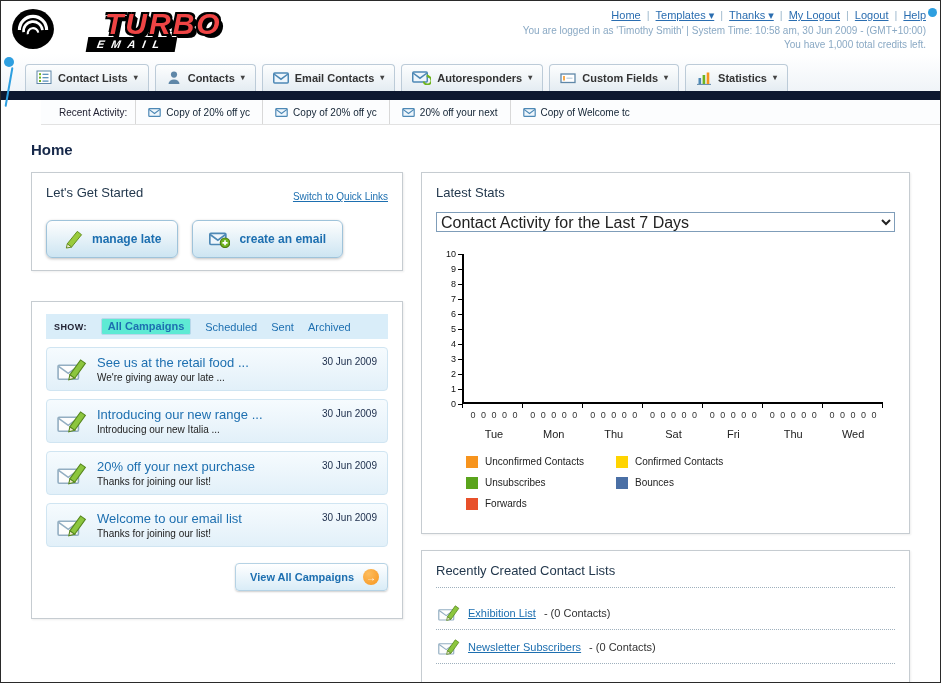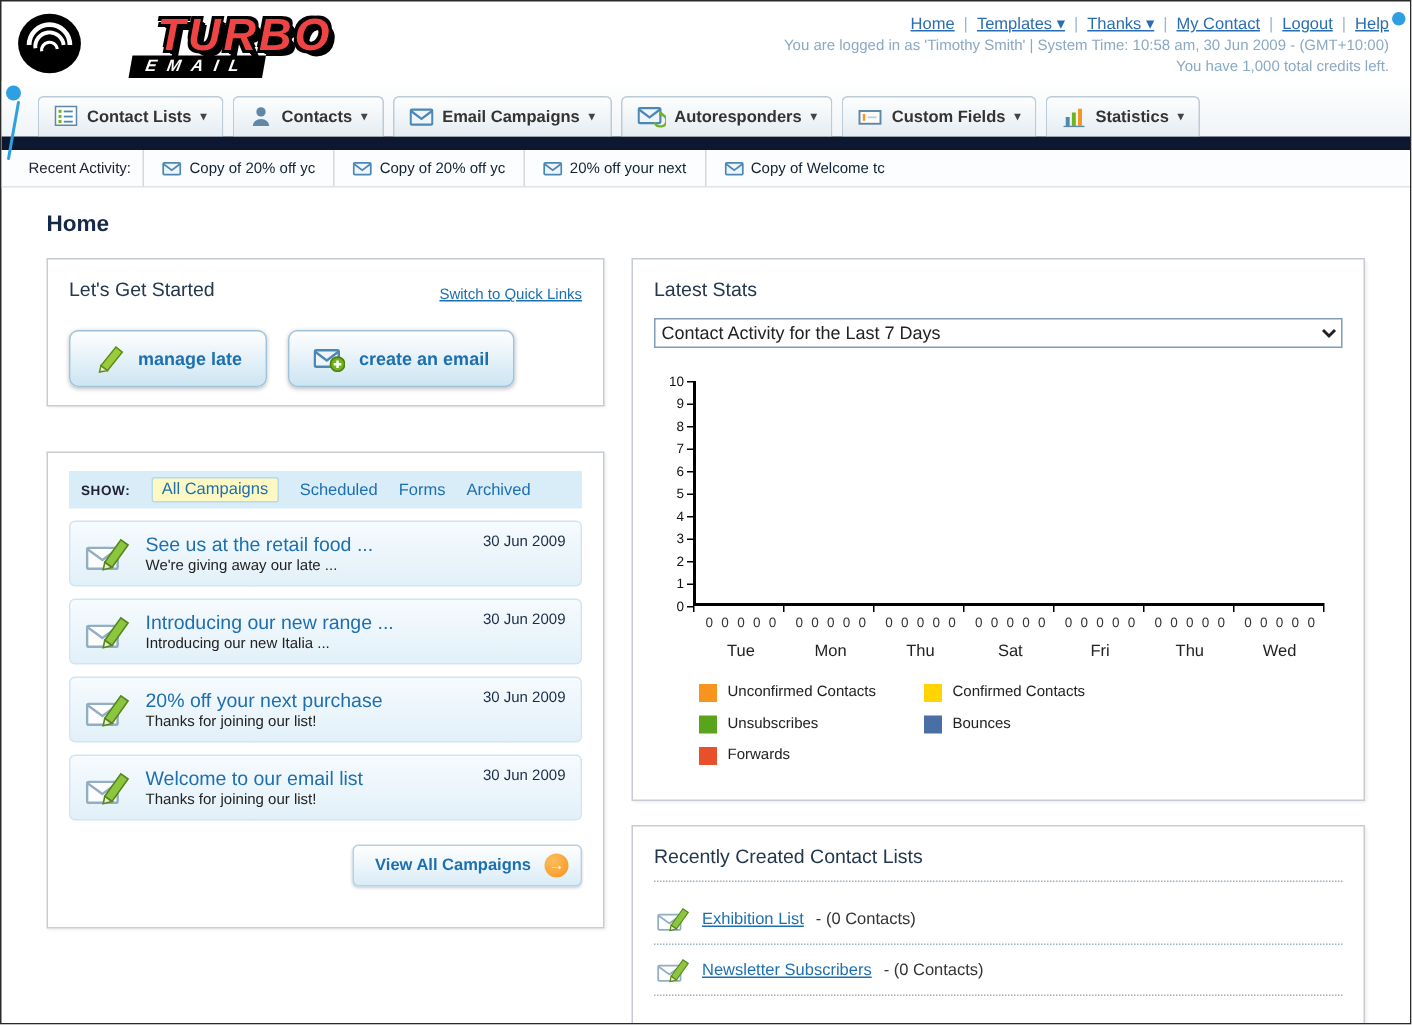--- a/index.html
+++ b/index.html
@@ -29,21 +29,21 @@
   
   .navbar { display:flex; gap:6px; padding:10px 0 0 24px; background:linear-gradient(#ffffff,#f0f4f8); }
   .navtab { display:inline-flex; align-items:center; gap:6px; padding:5px 10px 6px;
       background:linear-gradient(#fdfefe,#e4ecf2); border:1px solid #bccbd8; border-bottom:none;
       border-radius:4px 4px 0 0; font-size:11px; font-weight:bold; color:#333; cursor:pointer; }
   .caret { font-size:8px; color:#444; }
   .darkbar { height:9px; background:#0d1830; }
 
   
   .activity-bar { display:flex; align-items:center; height:25px; padding-left:18px;
-      font-size:10px; color:#223; background:#fcfdfe; border-bottom:1px solid #e2e2e2; }
+      font-size:10px; color:#223; background:#fcfdfe; border-bottom:1px solid #e2e2e2;margin-left:40px; }
   .activity-label { margin-right:8px; }
   .activity-item { display:flex; align-items:center; gap:5px; padding:0 12px; border-left:1px solid #d8d8d8;
       color:#123; cursor:pointer; height:100%; }
   .activity-item:first-of-type { border-left:none; }
 
   
   .content { padding:10px 30px 0; }
   h1.page-title { font-size:15px; color:#17294a; margin:6px 0 14px; }
   .cols { display:flex; gap:18px; align-items:flex-start; }
   .col-left { width:372px; flex:none; }
@@ -59,39 +59,39 @@
   .glossy-btn { display:inline-flex; align-items:center; gap:9px; padding:8px 16px;
       background:linear-gradient(#fefefe,#cde5f2); border:1px solid #9fc3da; border-radius:6px;
       color:#1d6fb0; font-weight:bold; font-size:12px; font-family:inherit; cursor:pointer;
       box-shadow:0 1px 3px rgba(0,0,0,.25); }
 
   
   .campaigns { margin-top:30px; min-height:318px; }
   .show-bar { background:#d9edf9; padding:4px 8px; display:flex; align-items:center; gap:14px; font-size:11px; }
   .show-label { font-weight:bold; font-size:9px; color:#223; letter-spacing:.4px; }
   .show-tab { color:#1d6fb0; cursor:pointer; text-decoration:none; }
-  .show-tab.active { background:#fef9c3; border:1px solid #b9d8ea; padding:1px 6px 2px; border-radius:2px; }
+  .show-tab.active { background:#5eead4; border:1px solid #b9d8ea; padding:1px 6px 2px; border-radius:2px;font-weight:bold; }
   .camp-item { display:flex; align-items:center; gap:10px; position:relative;
       background:linear-gradient(#f6fbfe,#e2f0f9); border:1px solid #d0e5f2; border-radius:4px;
       padding:7px 10px; margin-top:8px; cursor:pointer; }
   .camp-icon { width:30px; height:24px; flex:none; }
   .camp-title { display:block; color:#1d6fb0; font-size:13px; margin-bottom:2px; cursor:pointer; }
   .camp-sub { font-size:10px; color:#222; }
   .camp-date { position:absolute; top:8px; right:10px; font-size:10px; color:#1a2b49; }
   .panel-foot { text-align:right; margin-top:16px; }
   .pill-btn { display:inline-flex; align-items:center; gap:9px; padding:5px 8px 5px 14px;
       border:1px solid #b5d2e4; border-radius:4px; background:linear-gradient(#ffffff,#d9ecf7);
       color:#1d6fb0; font-weight:bold; font-size:11px; font-family:inherit; cursor:pointer;
       box-shadow:0 1px 2px rgba(0,0,0,.2); }
   .orange-circle { width:16px; height:16px; border-radius:50%;
       background:radial-gradient(circle at 35% 30%, #fdbd5e, #f7941d); color:#fff; font-size:10px;
       display:flex; align-items:center; justify-content:center; font-weight:bold; }
 
   
-  .stats select { width:100%; margin-top:4px; height:20px; font-size:12px; font-family:inherit;
+  .stats select { width:100%; margin-top:4px; height:20px; font-size:16px; font-family:inherit;
       border:1px solid #7f9db9; background:#fff; color:#222; }
   .chart-wrap { margin-top:22px; }
   .chart-grid { display:flex; }
   .yaxis { position:relative; width:26px; height:150px; flex:none; }
   .yrow { position:absolute; right:0; display:flex; align-items:center; gap:2px; transform:translateY(-50%);
       font-size:9px; color:#111; }
   .ydash { width:4px; height:1px; background:#000; display:inline-block; }
   .plot { flex:1; height:150px; border-left:2px solid #000; border-bottom:2px solid #000; margin-right:12px; background:#fff; }
   .xtickrow { display:flex; justify-content:space-between; height:4px; margin:0 12px 0 26px; }
   .xtick { width:1px; height:4px; background:#000; }
@@ -182,21 +182,21 @@
       <svg width="44" height="44" viewBox="0 0 42 42">
           <use href="#ic-swirl"></use>
         </svg>
       <div class="logo-text">
         <div class="logo-turbo">TURBO</div>
         <div class="logo-email">EMAIL</div>
       </div>
     </div>
     <div class="top-right">
       <div class="top-links">
-        <span class="toplink">Home</span><span class="toplink">Templates ▾</span><span class="toplink">Thanks ▾</span><span class="toplink">My Contact</span><span class="toplink">Logout</span><span class="toplink">Help</span>
+        <span class="toplink">Home</span><span class="toplink">Templates ▾</span><span class="toplink">Thanks ▾</span><span class="toplink">My Logout</span><span class="toplink">Logout</span><span class="toplink">Help</span>
       </div>
       <div class="login-info">You are logged in as 'Timothy Smith' | System Time: 10:58 am, 30 Jun 2009 - (GMT+10:00)</div>
       <div class="credits">You have 1,000 total credits left.</div>
     </div>
   </div>
 
   <div class="navbar">
     <div class="navtab">
       <svg width="16" height="15" viewBox="0 0 16 15">
           <use href="#ic-list"></use>
@@ -208,21 +208,21 @@
       <svg width="16" height="15" viewBox="0 0 16 15">
           <use href="#ic-person"></use>
         </svg>
       <span>Contacts</span>
       <span class="caret">▾</span>
     </div>
     <div class="navtab">
       <svg width="16" height="14" viewBox="0 0 16 14">
           <use href="#ic-env"></use>
         </svg>
-      <span>Email Campaigns</span>
+      <span>Email Contacts</span>
       <span class="caret">▾</span>
     </div>
     <div class="navtab">
       <svg width="19" height="15" viewBox="0 0 19 15">
           <use href="#ic-auto"></use>
         </svg>
       <span>Autoresponders</span>
       <span class="caret">▾</span>
     </div>
     <div class="navtab">
@@ -295,21 +295,21 @@
               <span>create an email</span>
             </button>
           </div>
         </div>
 
         <div class="panel campaigns">
           <div class="show-bar">
             <span class="show-label">SHOW:</span>
             <span class="show-tab active">All Campaigns</span>
             <span class="show-tab">Scheduled</span>
-            <span class="show-tab">Forms</span>
+            <span class="show-tab">Sent</span>
             <span class="show-tab">Archived</span>
           </div>
 
           <div class="camp-item">
             <svg class="camp-icon" viewBox="0 0 28 21">
                 <use href="#ic-env-pencil"></use>
               </svg>
             <div>
               <span class="camp-title">See us at the retail food ...</span>
               <div class="camp-sub">We're giving away our late ...</div>

